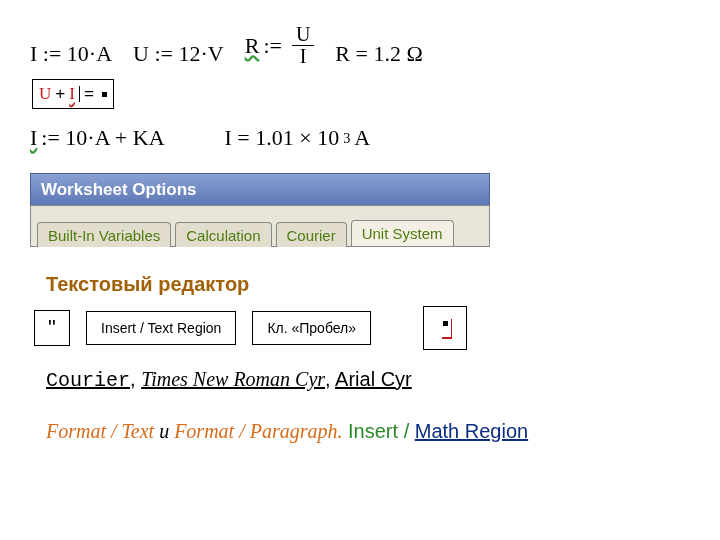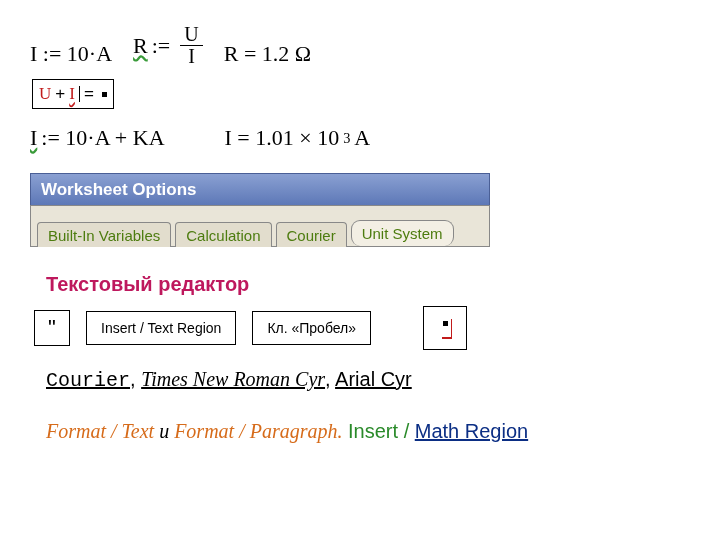--- a/index.html
+++ b/index.html
@@ -129,25 +129,24 @@
     background: #e2ddcd;
     position: relative;
     top: 1px;
     color:#4d7c0f;
   }
   .tab.active {
     background: #f3efe4;
     font-weight: normal;
     top:0;
     padding-bottom:4px;
-    border-radius:9px;
   }
   .section-heading {
     margin-top: 26px;
-    color: #be185d;
+    color: #a16207;
     font-weight: bold;
     font-size: 20px;
     font-family: Arial, sans-serif;
     margin-left: 16px;
   }
   .tool-row {
     margin-top: 10px;
     margin-left: 4px;
     display: flex;
     align-items: center;
@@ -205,20 +204,21 @@
   sup { font-size: 0.65em; vertical-align: super; line-height: 0;}
 </style>
 </head>
 <body>
 
 <div class="page">
 
   
   <div class="math-row">
     <span class="expr">I := 10·A</span>
+    <span class="expr">U := 12·V</span>
     <span class="expr">
       <span class="wavy-green block">R</span>
       <span>:=</span>
       <span class="frac">
         <span class="num">U</span>
         <span class="den">I</span>
       </span>
     </span>
     <span class="expr">R = 1.2 Ω</span>
   </div>

